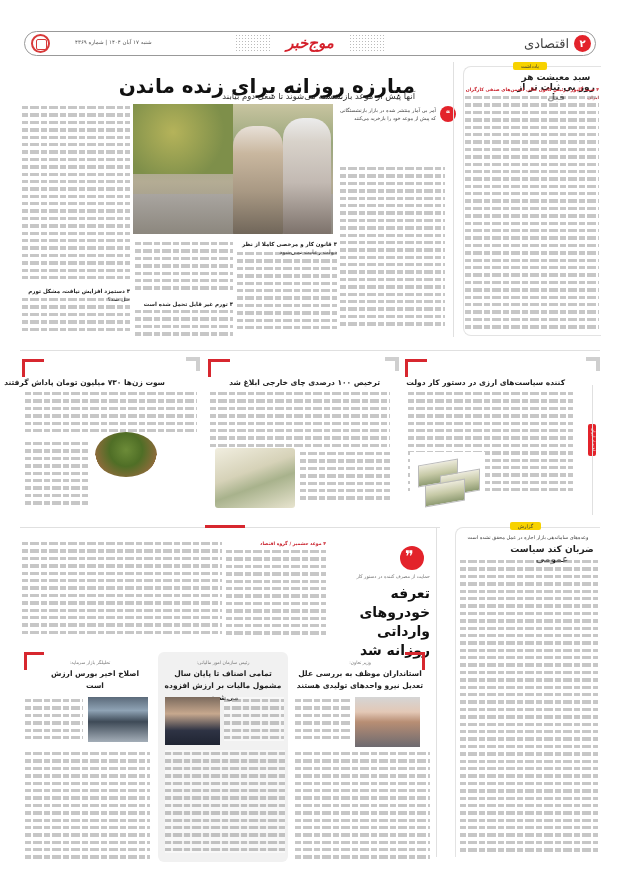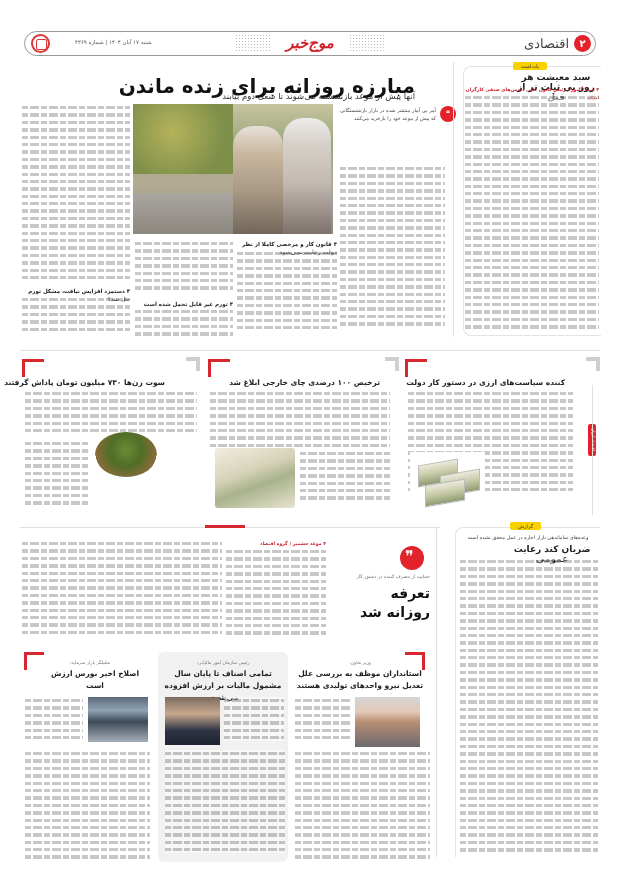--- a/index.html
+++ b/index.html
@@ -300,21 +300,21 @@
     <span class="line"></span>
     <span class="line"></span>
 </div>
 
 <div class="abs hrule" style="left:20px;top:527px;width:420px;"></div>
 <div class="abs" style="left:205px;top:525px;width:40px;height:3px;background:#d7272f;"></div>
 
 <div class="abs" style="left:455px;top:527px;width:145px;height:330px;border-left:1px solid #e3e3e3;border-top:1px solid #e3e3e3;border-radius:8px 0 0 0;"></div>
 <div class="abs tag-yellow" style="left:510px;top:522px;">گزارش</div>
 <div class="abs" style="left:458px;top:534px;width:140px;font-size:5px;color:#444;text-align:center;">وعده‌های ساماندهی بازار اجاره در عمل محقق نشده است</div>
-<div class="abs side-title" style="left:458px;top:544px;width:140px;">ضربان کند رعایت عمومی</div>
+<div class="abs side-title" style="left:458px;top:544px;width:140px;">ضربان کند سیاست عمومی</div>
 <div class="abs col" style="left:460px;top:558px;width:138px;height:300px;">
   <span class="line"></span>
     <span class="line"></span>
     <span class="line"></span>
     <span class="line"></span>
     <span class="line"></span>
     <span class="line"></span>
     <span class="line"></span>
     <span class="line"></span>
     <span class="line"></span>
@@ -350,20 +350,21 @@
     <span class="line"></span>
     <span class="line"></span>
 </div>
 
 <div class="abs vrule" style="left:436px;top:527px;height:330px;"></div>
 
 <div class="abs quote-badge" style="left:400px;top:546px;"></div>
 <div class="abs" style="left:330px;top:574px;width:100px;font-size:4.8px;color:#777;text-align:right;">حمایت از مصرف کننده در دستور کار</div>
 <div class="abs big-tariff" style="left:330px;top:584px;width:100px;">
   <div>تعرفه</div>
+  <div>خودروهای وارداتی</div>
   <div>روزانه شد</div>
 </div>
 <div class="abs lead-red" style="left:226px;top:540px;width:100px;text-align:right;font-size:4.6px;">۴ موعد حشمیر / گروه اقتصاد</div>
 <div class="abs col" style="left:226px;top:548px;width:100px;height:92px;">
   <span class="line"></span>
     <span class="line"></span>
     <span class="line"></span>
     <span class="line"></span>
     <span class="line"></span>
     <span class="line"></span>

